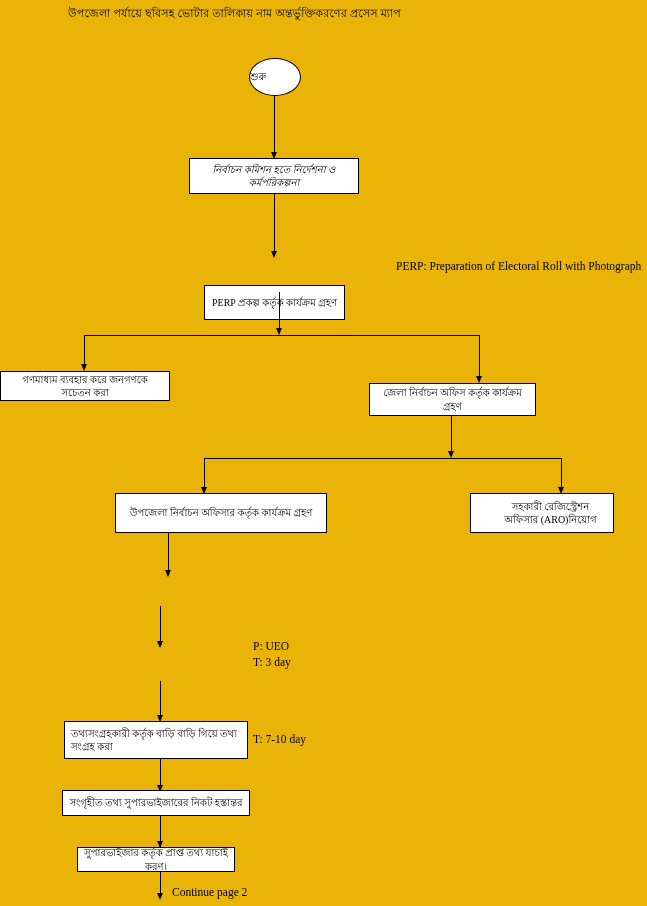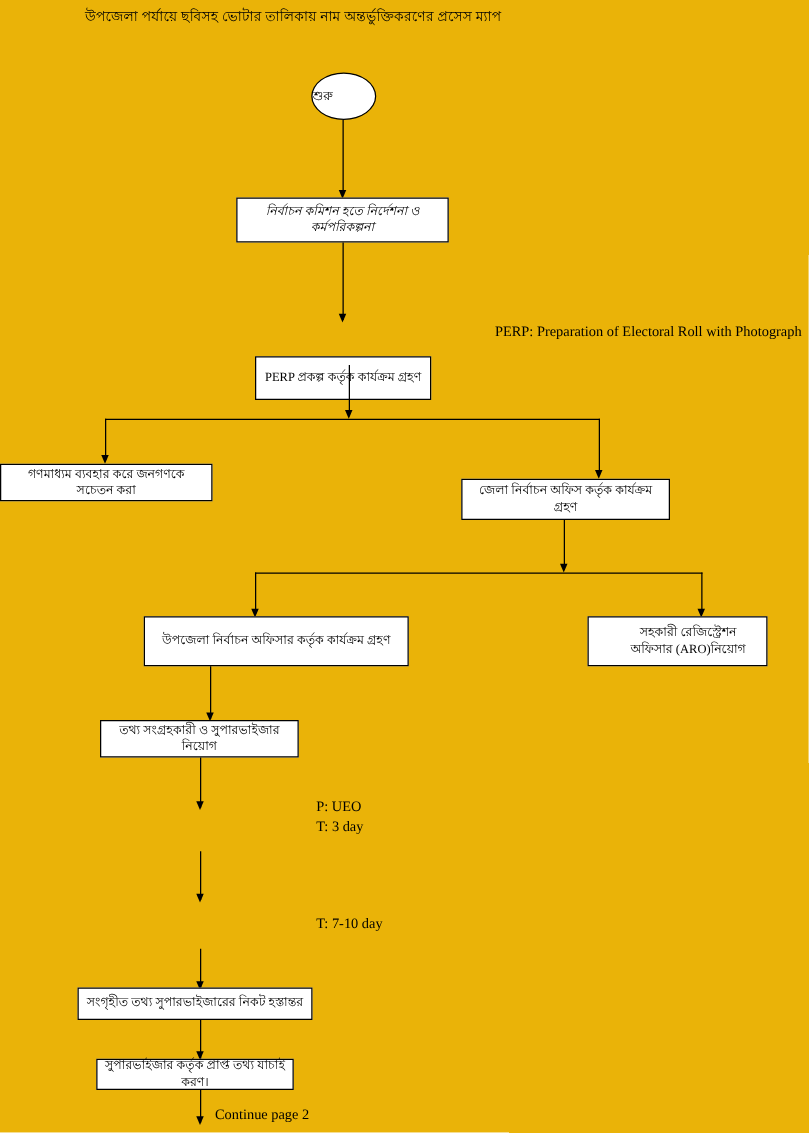--- a/index.html
+++ b/index.html
@@ -138,34 +138,34 @@
     <span>উপজেলা নির্বাচন অফিসার কর্তৃক কার্যক্রম গ্রহণ</span>
   </div>
 
   <div class="node center" style="left:470px; top:493px; width:144px; height:40px;padding-left:23px;">
     <span>সহকারী রেজিস্ট্রেশন অফিসার (ARO)নিয়োগ</span>
   </div>
 
   <div class="vline" style="left:168px; top:533px; height:42px;"></div>
   <div class="arrowhead" style="left:165px; top:570px;"></div>
 
-  <div class="node center" style="left:80px; top:576px; width:159px; height:30px;">
-    <span>তথ্য সংগ্রহকারী ও সুপারভাইজার নিয়োগ</span>
-  </div>
 
   <div class="vline" style="left:160px; top:606px; height:40px;"></div>
   <div class="arrowhead" style="left:157px; top:641px;"></div>
 
 
   <div class="note" style="left:253px; top:638px;">P: UEO</div>
   <div class="note" style="left:253px; top:654px;">T: 3 day</div>
 
   <div class="vline" style="left:160px; top:681px; height:39px;"></div>
   <div class="arrowhead" style="left:157px; top:715px;"></div>
 
+  <div class="node" style="left:64px; top:721px; width:184px; height:38px;">
+    <span>তথ্যসংগ্রহকারী কর্তৃক বাড়ি বাড়ি গিয়ে তথ্য সংগ্রহ করা</span>
+  </div>
 
   <div class="note" style="left:253px; top:731px;">T: 7-10 day</div>
 
   <div class="vline" style="left:160px; top:759px; height:31px;"></div>
   <div class="arrowhead" style="left:157px; top:785px;"></div>
 
   <div class="node center" style="left:62px; top:790px; width:188px; height:26px;">
     <span>সংগৃহীত তথ্য সুপারভাইজারের নিকট হস্তান্তর</span>
   </div>
 

